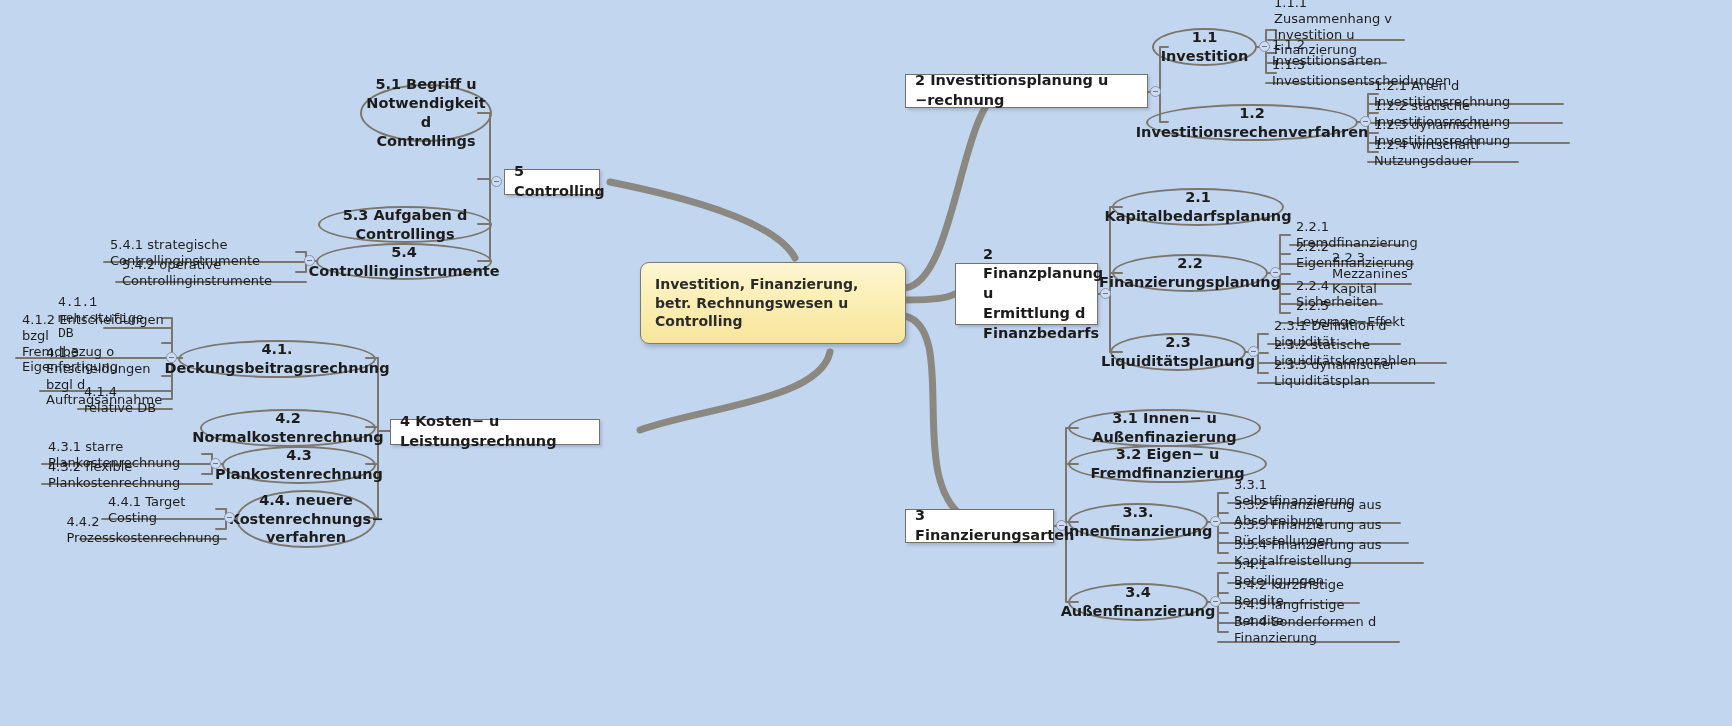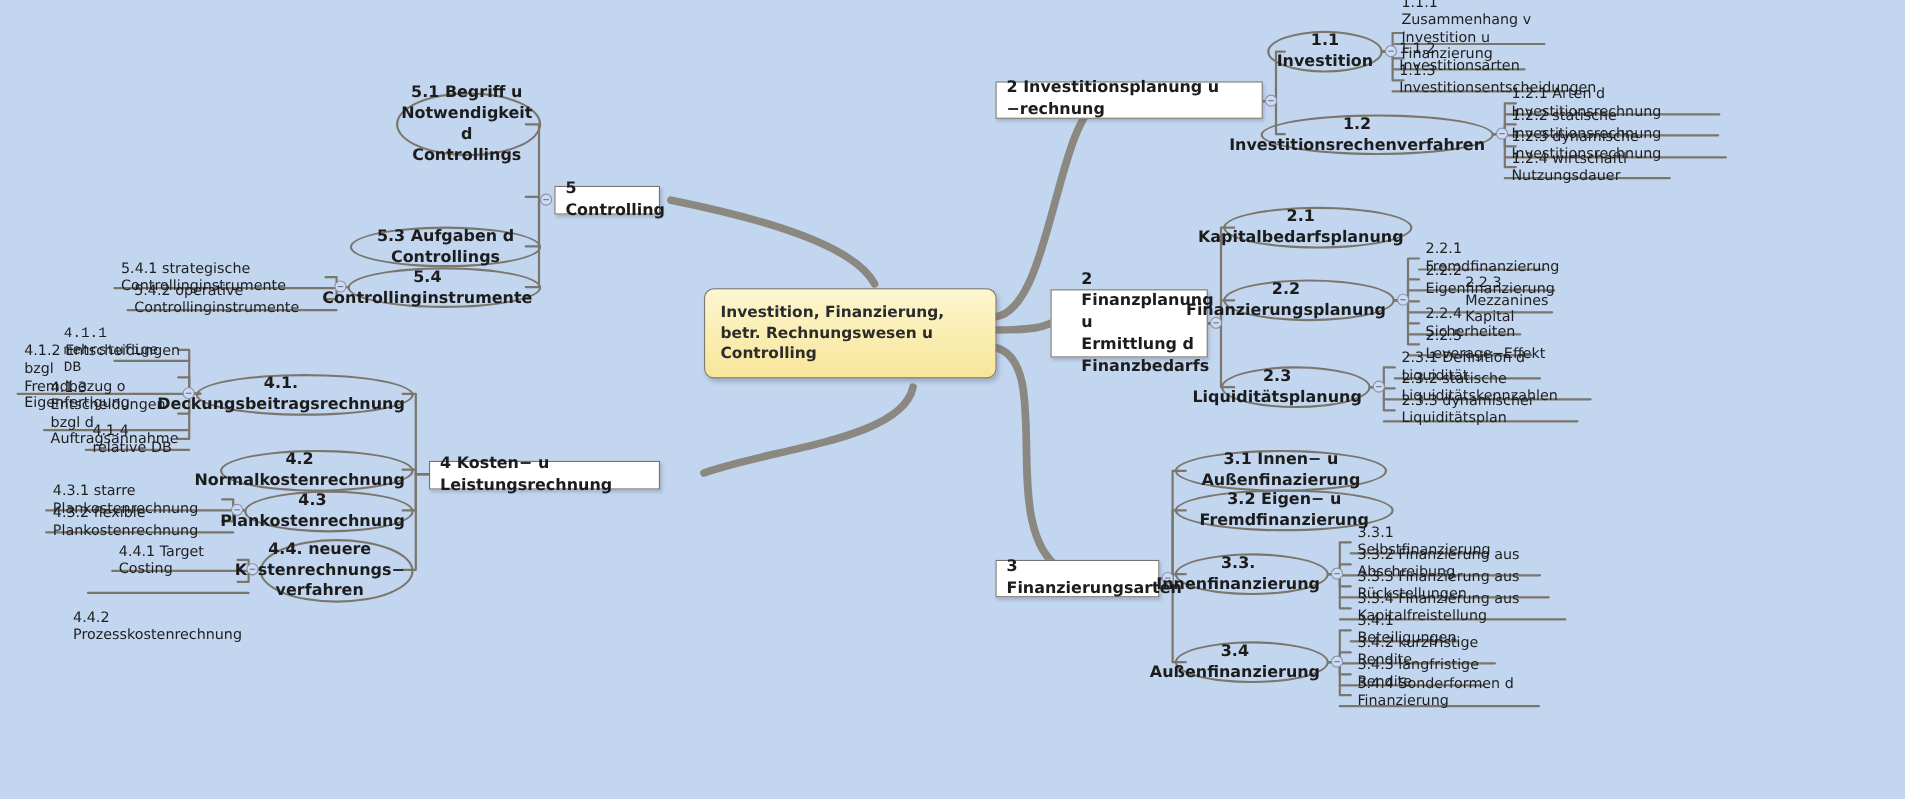--- a/index.html
+++ b/index.html
@@ -26,21 +26,21 @@
     width: 1732px;
     height: 726px;
     pointer-events: none;
   }
   .node {
     position: absolute;
     box-sizing: border-box;
     color: #1c1c1c;
     display: flex;
     align-items: center;
-    justify-content: flex-end;
+    justify-content: center;
     text-align: center;
     white-space: pre-line;
   }
   
   .root {
     background: linear-gradient(180deg, #fdf6d2 0%, #fbefb6 45%, #f7e59a 100%);
     border: 1.5px solid #7d7a72;
     border-radius: 9px;
     box-shadow: 2px 3px 4px rgba(70,80,100,.30);
     font-size: 14px;
@@ -417,21 +417,21 @@
   <div class="node lvl2" style="left:236px; top:490px; width:140px; height:58px;">
     <span>4.4. neuere
 Kostenrechnungs−
 verfahren</span>
   </div>
   <div class="handle" style="left:224px; top:512px;"></div>
 
   <div class="node leaf l" style="left:102px; top:501px; width:124px; height:18px;">
     <span>4.4.1 Target Costing</span>
   </div>
-  <div class="node leaf l" style="left:80px; top:521px; width:146px; height:18px;margin-top:40px;">
+  <div class="node leaf l" style="left:80px; top:521px; width:146px; height:18px;">
     <span>4.4.2 Prozesskostenrechnung</span>
   </div>
 
   <div class="node lvl1" style="left:504px; top:169px; width:96px; height:26px;">
     <span>5 Controlling</span>
   </div>
   <div class="handle" style="left:491px; top:176px;"></div>
 
   <div class="node lvl2" style="left:360px; top:84px; width:132px; height:58px;">
     <span>5.1 Begriff u

